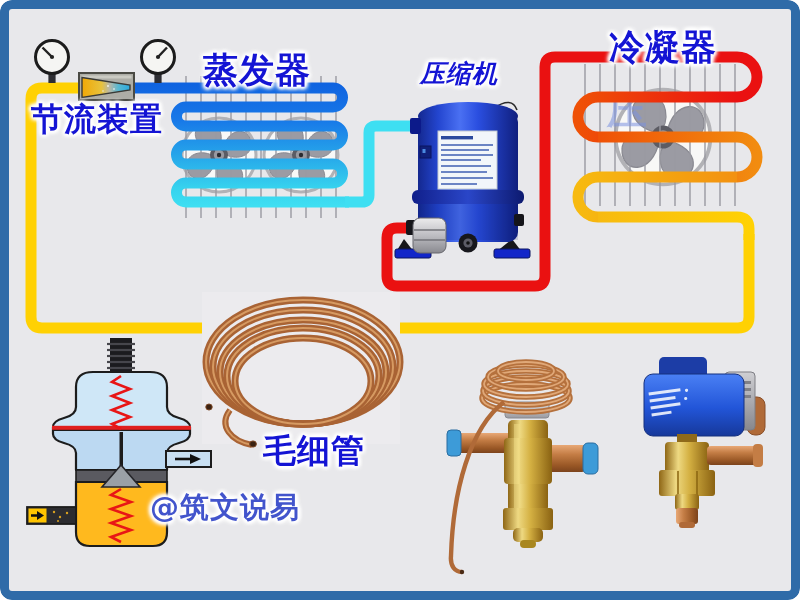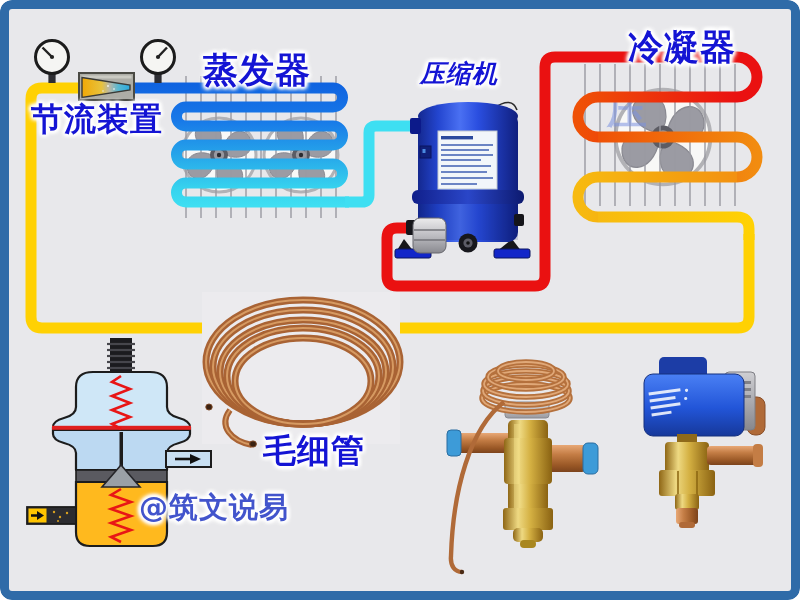--- a/index.html
+++ b/index.html
@@ -311,18 +311,18 @@
   <rect x="707" y="446" width="54" height="19" rx="4" fill="url(#gCopperV)"></rect>
   <rect x="753" y="444" width="10" height="23" rx="4" fill="#c47d45"></rect>
   <rect x="676" y="508" width="22" height="16" rx="3" fill="url(#gCopperH)"></rect>
   <rect x="679" y="522" width="16" height="6" rx="3" fill="#b06a38"></rect>
 </g>
 </svg>
 
 <div class="lbl" style="left:31px;top:103px;font-size:32px;text-align:center;">节流装置</div>
 <div class="lbl" style="left:203px;top:52px;font-size:35px;">蒸发器</div>
 <div class="lbl" style="left:420px;top:61px;font-size:25px;font-style:italic;">压缩机</div>
-<div class="lbl" style="left:609px;top:29px;font-size:35px;margin-left:19px;">冷凝器</div>
+<div class="lbl" style="left:609px;top:29px;font-size:35px;">冷凝器</div>
 <div class="lbl" style="left:263px;top:420px;font-size:33px;margin-top:14px;">毛细管</div>
-<div class="lbl wm" style="left:139px;top:492px;font-size:29px;">@筑文说易</div>
+<div class="lbl wm" style="left:150px;top:492px;font-size:29px;">@筑文说易</div>
 
 <div class="frame"></div>
 </div>
 
 </body></html>

